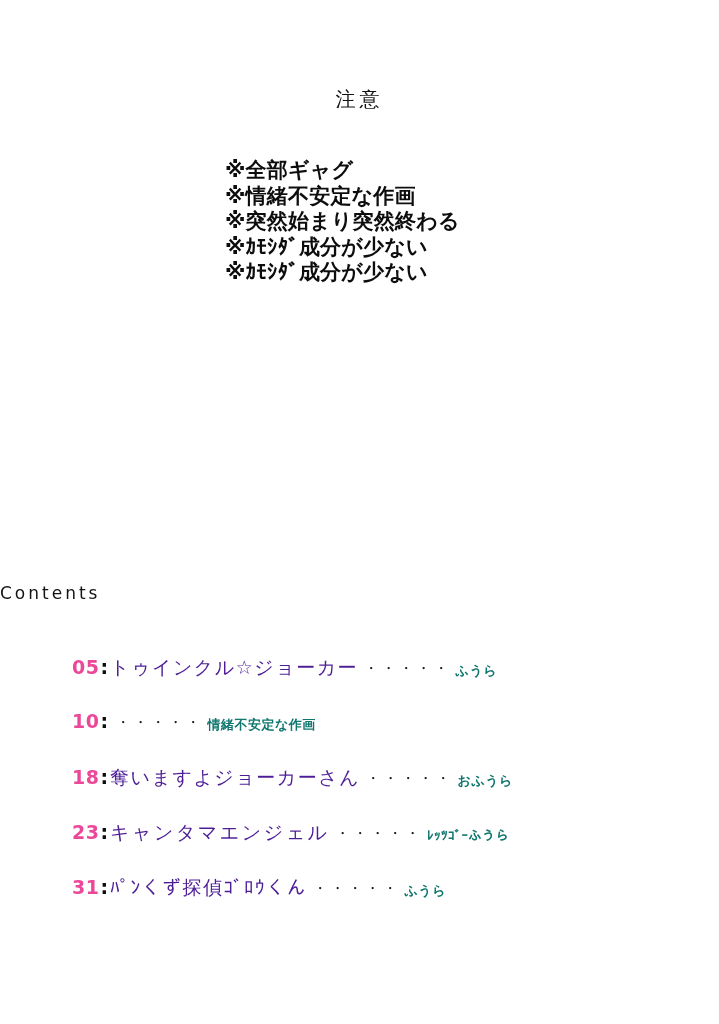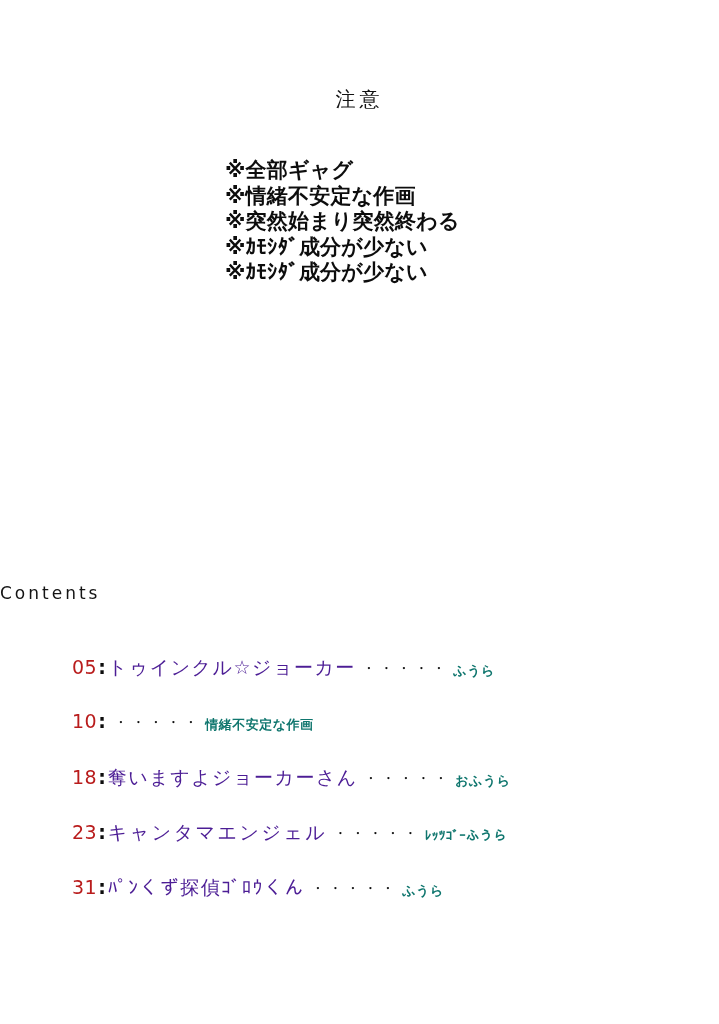--- a/index.html
+++ b/index.html
@@ -69,22 +69,22 @@
     left: 72px;
     width: 600px;
   }
   .toc-row {
     display: flex;
     align-items: baseline;
     height: 55px;
   }
   .toc-page {
     font-size: 19px;
-    font-weight: 400;
-    color: #b91c1c;
+    font-weight: 700;
+    color: #ec4899;
     letter-spacing: 0.5px;
   }
   .toc-colon {
     font-size: 19px;
     font-weight: 700;
     color: #0d0d0d;
     padding: 0 2px 0 1px;
   }
   .toc-title {
     font-size: 19px;

